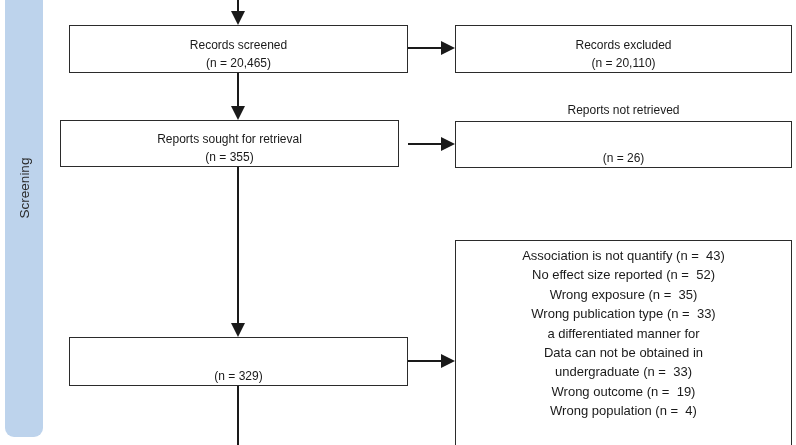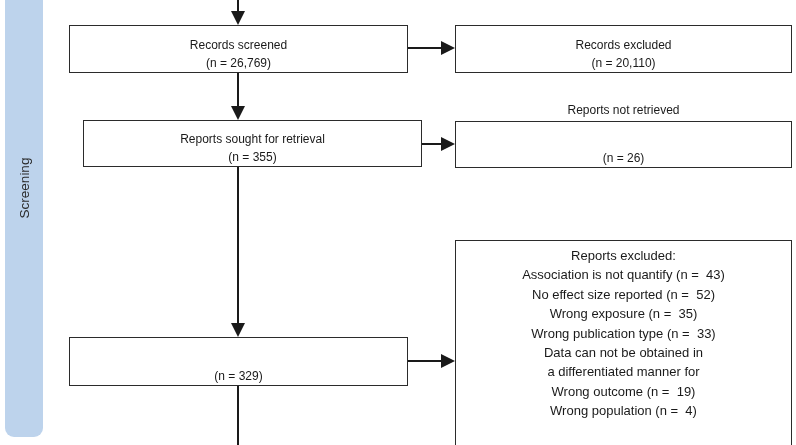--- a/index.html
+++ b/index.html
@@ -35,21 +35,21 @@
     display: flex;
     flex-direction: column;
     align-items: center;
     justify-content: flex-end;
     text-align: center;
     font-size: 12px;
     line-height: 18px;
   }
   .node-l1 { left: 69px;  top: 25px;  width: 339px; height: 48px; }
   .node-r1 { left: 455px; top: 25px;  width: 337px; height: 48px; }
-  .node-l2 { left: 83px;  top: 120px; width: 339px; height: 47px; }
+  .node-l2 { left: 60px;  top: 120px; width: 339px; height: 47px; }
   .node-r2 { left: 455px; top: 121px; width: 337px; height: 47px; gap: 30px; }
   .node-l3 { left: 69px;  top: 337px; width: 339px; height: 49px; }
   .node-r3 {
     left: 455px; top: 240px; width: 337px; height: 230px;
     justify-content: flex-start;
     padding-top: 5px;
     font-size: 13px;
     line-height: 19.4px;
   }
   .node-r3 .reason-line, .node-r3 .reason-title { white-space: pre-wrap; }
@@ -91,21 +91,21 @@
   <div class="ah-right" style="left:441px; top:41px;"></div>
 
   <div class="hline" style="left:408px; top:143px; width:34px;"></div>
   <div class="ah-right" style="left:441px; top:137px;"></div>
 
   <div class="hline" style="left:408px; top:360px; width:34px;"></div>
   <div class="ah-right" style="left:441px; top:354px;"></div>
 
   <div class="node node-l1">
     <div>Records screened</div>
-    <div>(n = 26,769)</div>
+    <div>(n = 20,465)</div>
   </div>
 
   <div class="node node-r1">
     <div>Records excluded</div>
     <div>(n = 20,110)</div>
   </div>
 
   <div class="node node-l2">
     <div>Reports sought for retrieval</div>
     <div>(n = 355)</div>
@@ -114,24 +114,24 @@
   <div class="node node-r2">
     <div>Reports not retrieved</div>
     <div>(n = 26)</div>
   </div>
 
   <div class="node node-l3">
     <div>(n = 329)</div>
   </div>
 
   <div class="node node-r3">
-    <div class="reason-title">Reports excluded:</div>
     <div class="reason-line">Association is not quantify (n =  43)</div>
     <div class="reason-line">No effect size reported (n =  52)</div>
     <div class="reason-line">Wrong exposure (n =  35)</div>
     <div class="reason-line">Wrong publication type (n =  33)</div>
+    <div class="reason-line">a differentiated manner for</div>
     <div class="reason-line">Data can not be obtained in</div>
-    <div class="reason-line">a differentiated manner for</div>
+    <div class="reason-line">undergraduate (n =  33)</div>
     <div class="reason-line">Wrong outcome (n =  19)</div>
     <div class="reason-line">Wrong population (n =  4)</div>
   </div>
 
 </div>
 
 </body></html>

